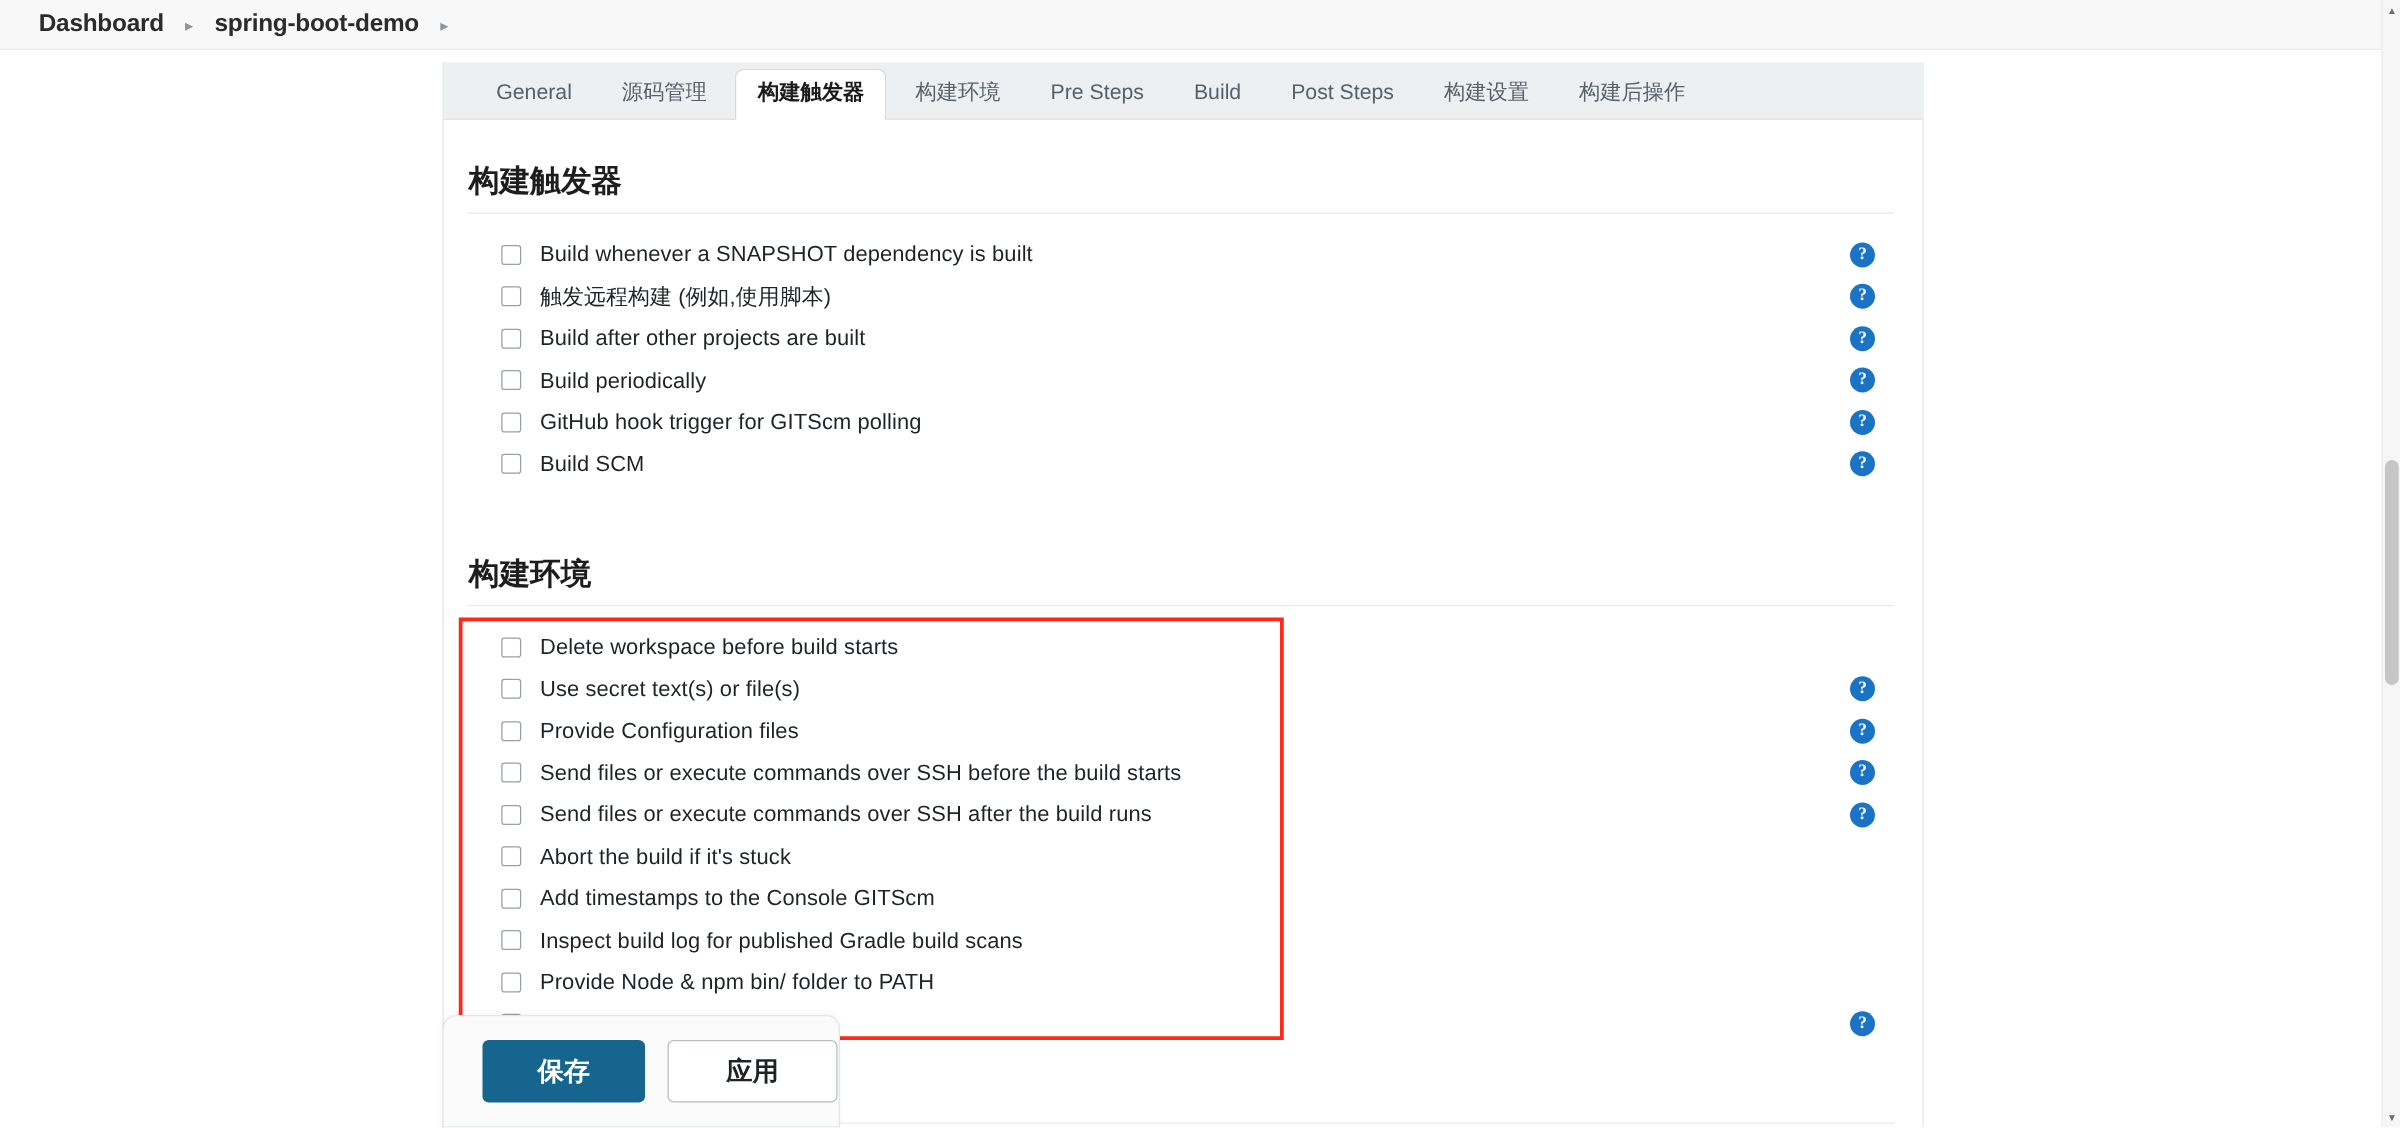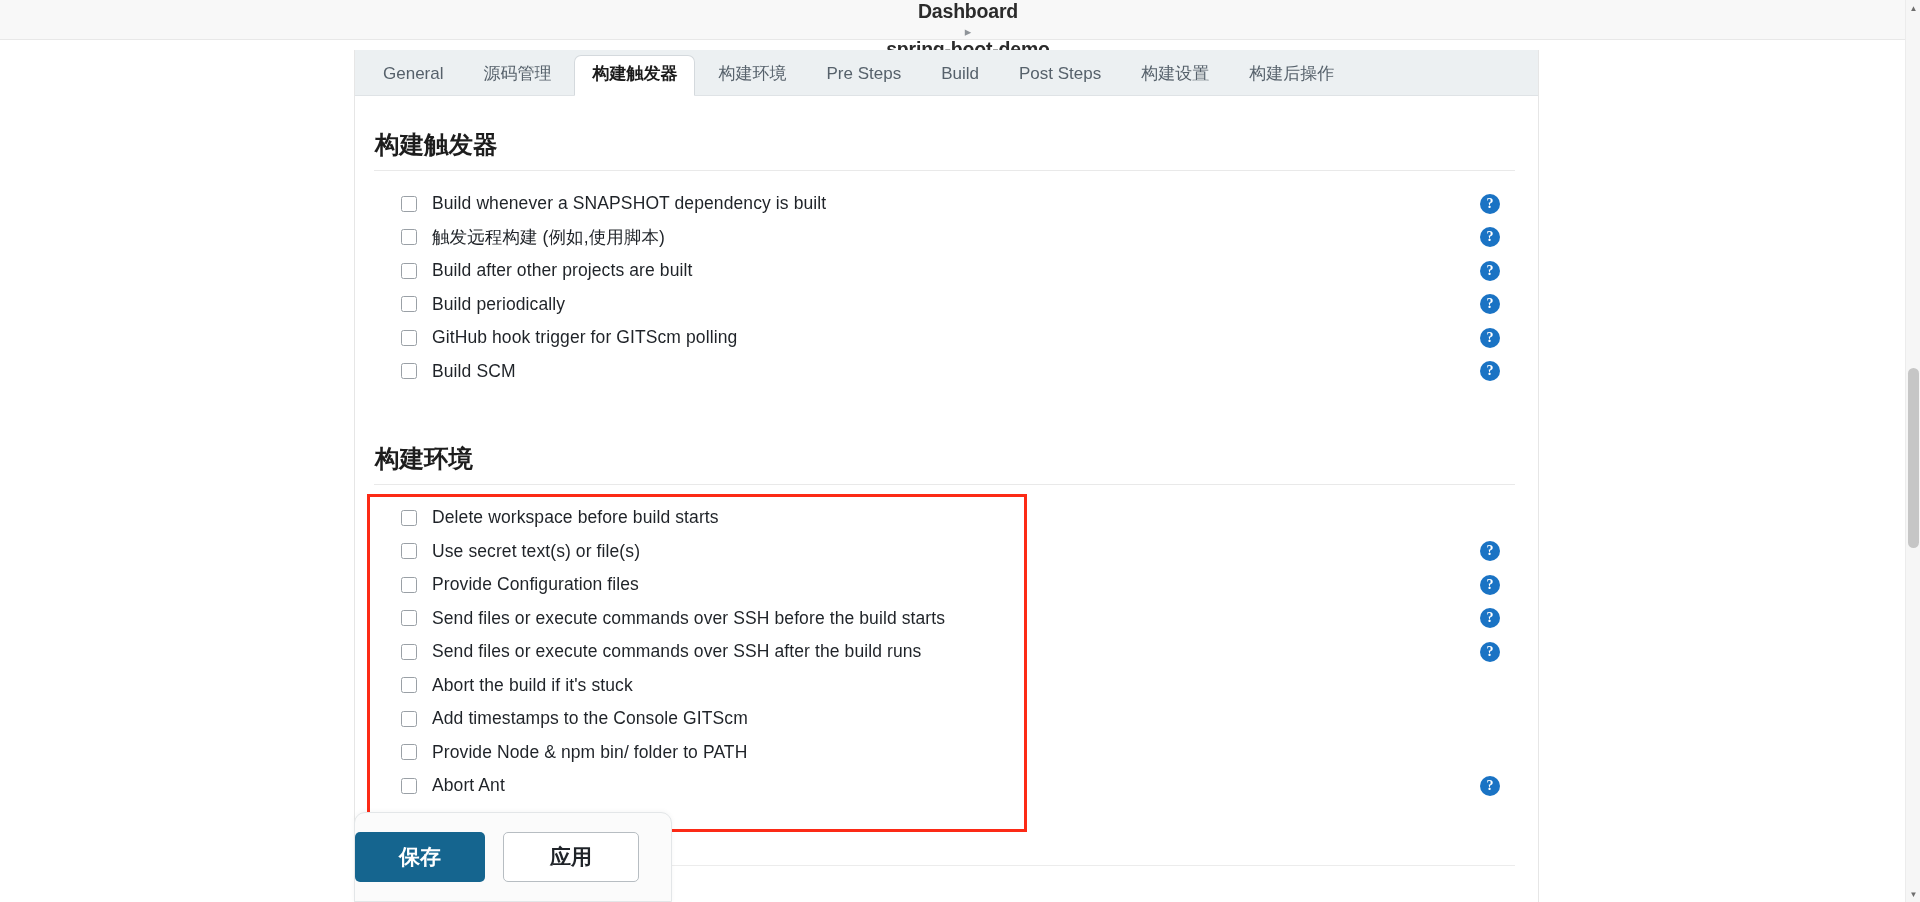--- a/index.html
+++ b/index.html
@@ -22,21 +22,20 @@
   .breadcrumb-bar {
     position: absolute;
     top: 0; left: 0;
     width: 1905px;
     height: 40px;
     background: #f8f8f8;
     border-bottom: 1px solid #e8e8e8;
     display: flex;
     align-items: center;
     padding-left: 31px;
-    flex-direction: column;
   }
   .crumb {
     font-size: 19.5px;
     font-weight: bold;
     color: #2b2b2b;
     letter-spacing: -0.2px;
     white-space: nowrap;
   }
   .crumb-sep {
     color: #8f9499;
@@ -58,21 +57,21 @@
     border-bottom: none;
   }
 
   
   .tabs {
     position: relative;
     height: 46px;
     background: #ecf0f2;
     display: flex;
     align-items: flex-end;
-    padding-left: 8px;
+    padding-left: 22px;
     border-bottom: 1px solid #dfe3e6;
   }
   .tab {
     position: relative;
     font-size: 17px;
     color: #56616b;
     padding: 8px 17px 11px 17px;
     margin: 0 3px;
     white-space: nowrap;
     cursor: pointer;
@@ -187,20 +186,21 @@
     left: 354px;
     top: 812px;
     width: 318px;
     height: 90px;
     background: #fbfbfb;
     border: 1px solid #e3e6e8;
     border-radius: 11px 11px 0 0;
     box-shadow: 0 -1px 5px rgba(0,0,0,0.04);
     display: flex;
     align-items: center;
+    padding-left: 31px;
     z-index: 20;
   }
   .btn {
     font-size: 21px;
     font-weight: bold;
     border-radius: 5px;
     cursor: pointer;
     display: flex;
     align-items: center;
     justify-content: center;
@@ -347,20 +347,24 @@
           <div class="check-row">
             <span class="cbox"></span>
             <span class="clabel">Abort the build if it's stuck</span>
           </div>
           <div class="check-row">
             <span class="cbox"></span>
             <span class="clabel">Add timestamps to the Console GITScm</span>
           </div>
           <div class="check-row">
             <span class="cbox"></span>
+            <span class="clabel">Inspect build log for published Gradle build scans</span>
+          </div>
+          <div class="check-row">
+            <span class="cbox"></span>
             <span class="clabel">Provide Node &amp; npm bin/ folder to PATH</span>
           </div>
           <div class="check-row">
             <span class="cbox"></span>
             <span class="clabel">Abort Ant</span>
             <span class="help-icon">?</span>
           </div>
         </div>
       </div>
 

